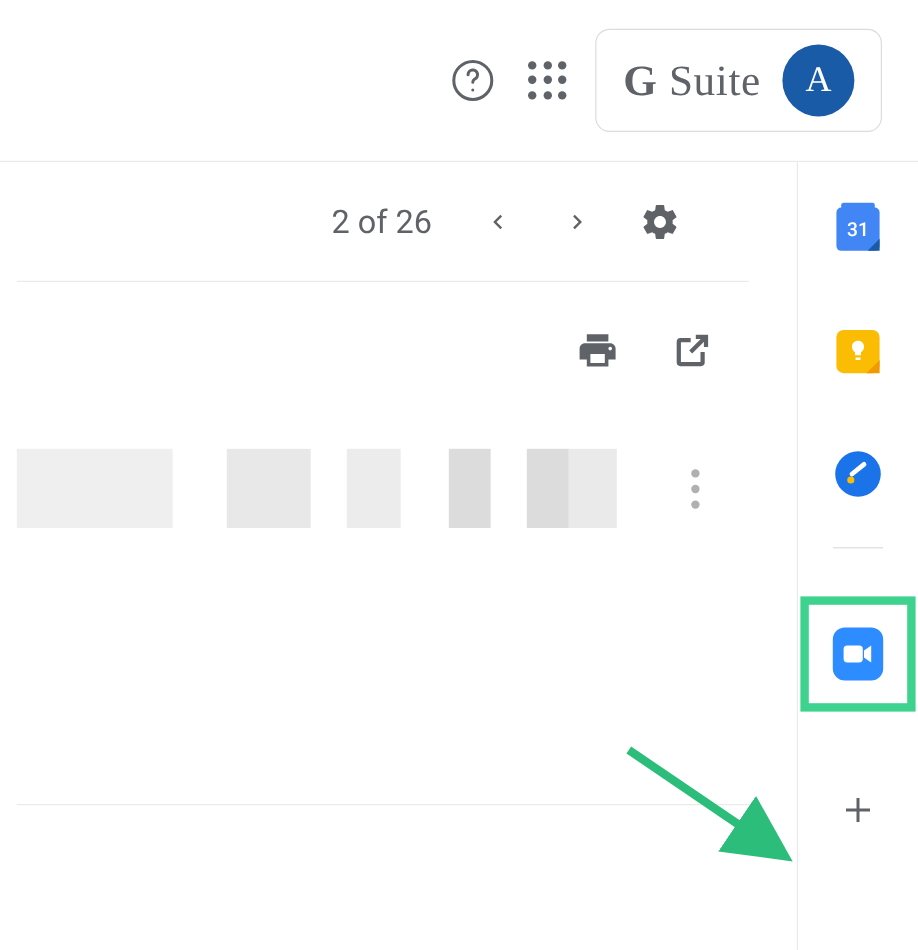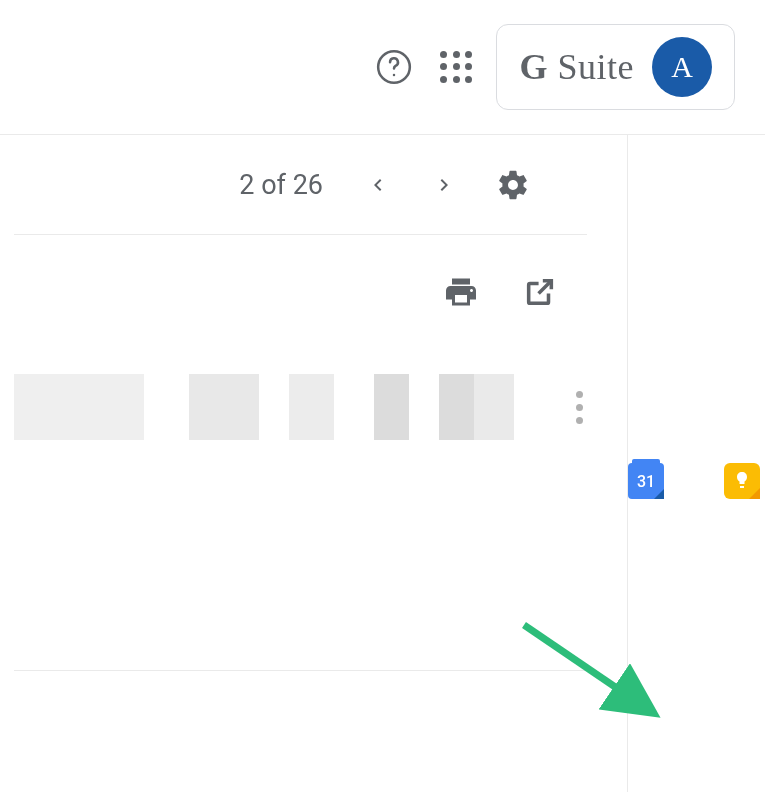--- a/index.html
+++ b/index.html
@@ -96,24 +96,24 @@
       height: calc(100% - 135px);
       margin-left: 14px;
     }
     
     .main {
       flex: 1;
       position: relative;
     }
     
     .side-rail {
-      width: 138px;
+      width: 101px;
       border-left: 1px solid #eaeaea;
       display: flex;
-      flex-direction: row;
+      flex-direction: column;
       align-items: center;
       padding-top: 35px;
       gap: 60px;
     }
     
     
     .toolbar {
       height: 100px;
       border-bottom: 1px solid #eaeaea;
       display: flex;

